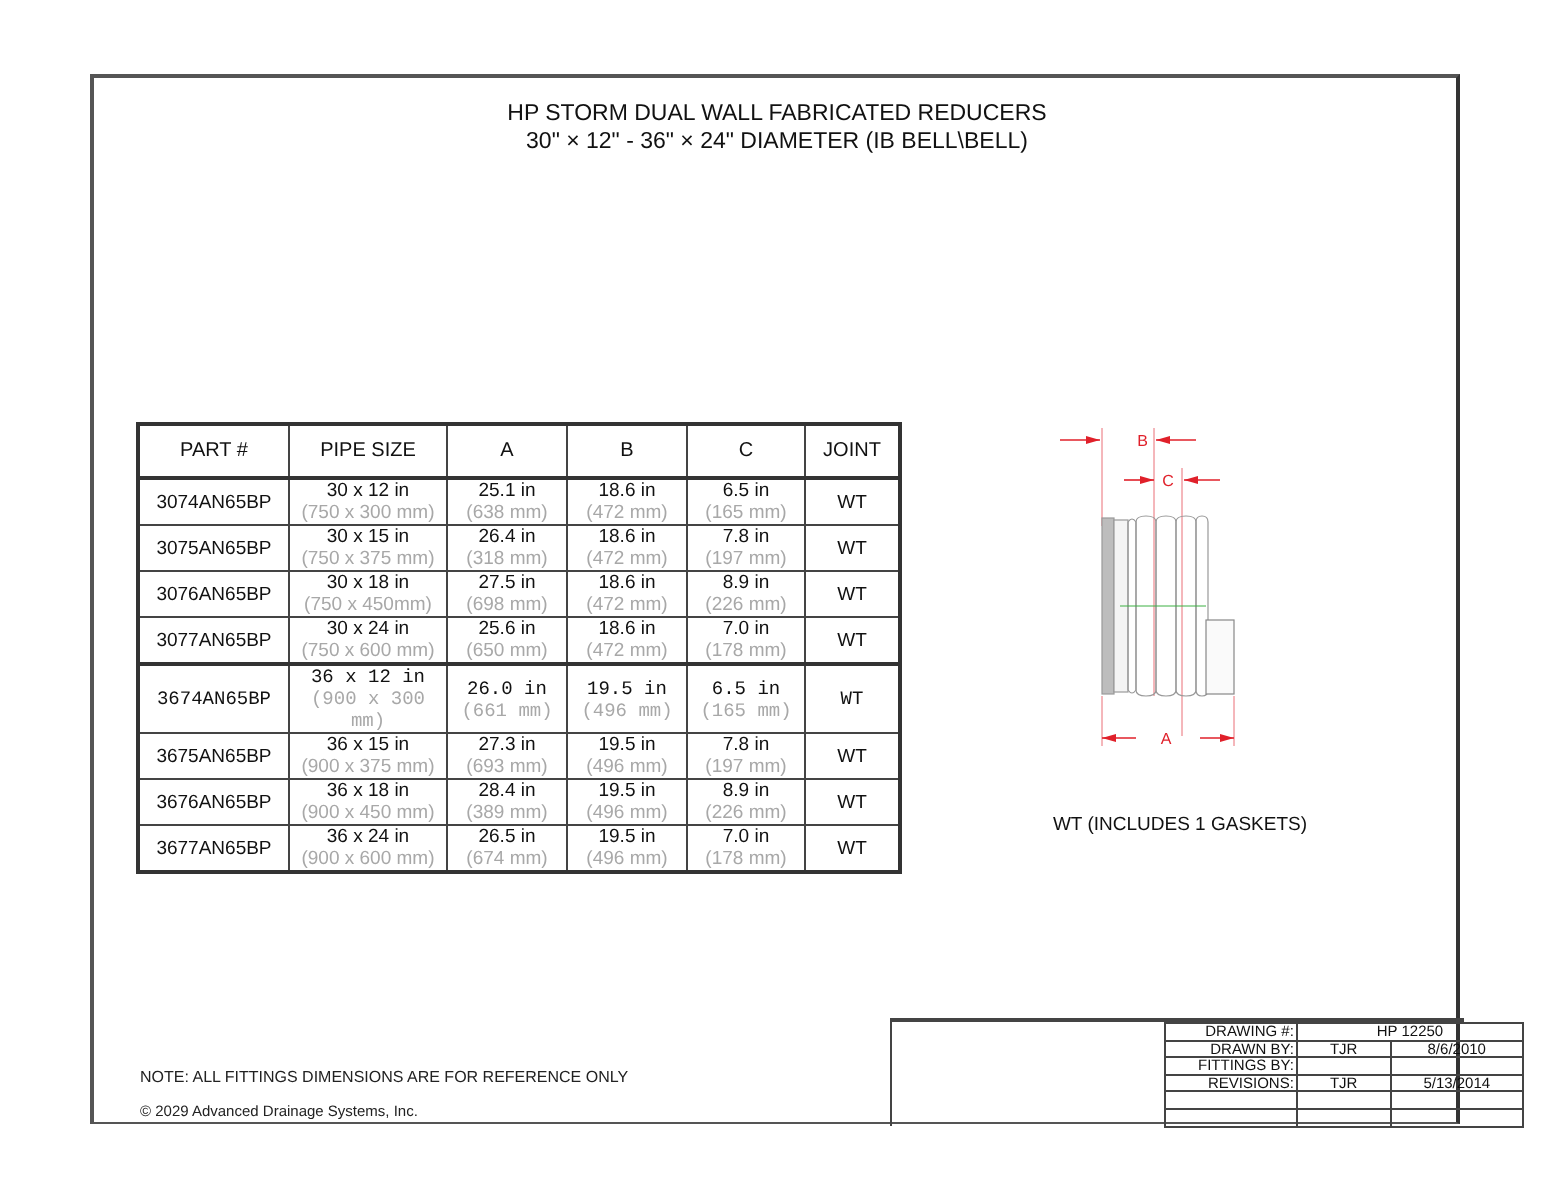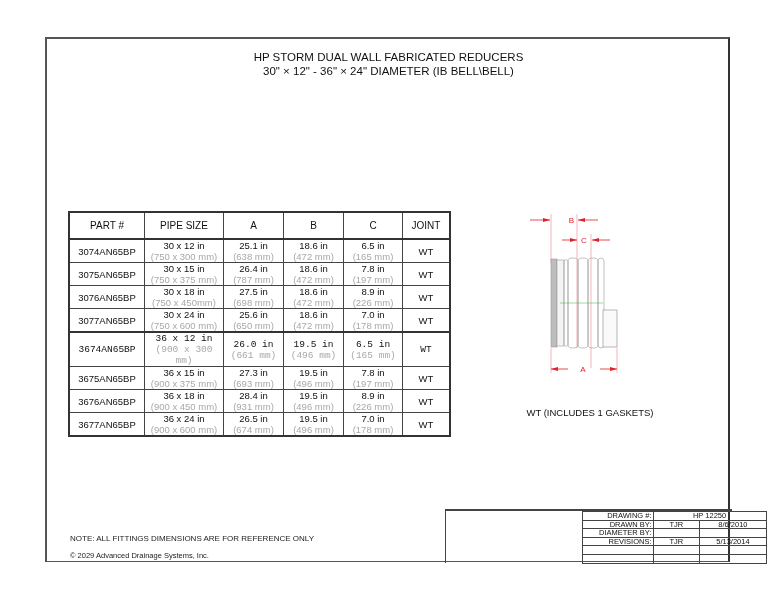--- a/index.html
+++ b/index.html
@@ -88,21 +88,21 @@
         <td>WT</td>
       </tr>
       <tr>
         <td>3075AN65BP</td>
         <td>
           <span class="in">30 x 15 in</span>
           <span class="mm">(750 x 375 mm)</span>
         </td>
         <td>
           <span class="in">26.4 in</span>
-          <span class="mm">(787 mm)</span>
+          <span class="mm">(318 mm)</span>
         </td>
         <td>
           <span class="in">18.6 in</span>
           <span class="mm">(472 mm)</span>
         </td>
         <td>
           <span class="in">7.8 in</span>
           <span class="mm">(197 mm)</span>
         </td>
         <td>WT</td>
@@ -188,21 +188,21 @@
         <td>WT</td>
       </tr>
       <tr>
         <td>3676AN65BP</td>
         <td>
           <span class="in">36 x 18 in</span>
           <span class="mm">(900 x 450 mm)</span>
         </td>
         <td>
           <span class="in">28.4 in</span>
-          <span class="mm">(931 mm)</span>
+          <span class="mm">(389 mm)</span>
         </td>
         <td>
           <span class="in">19.5 in</span>
           <span class="mm">(496 mm)</span>
         </td>
         <td>
           <span class="in">8.9 in</span>
           <span class="mm">(226 mm)</span>
         </td>
         <td>WT</td>
@@ -283,21 +283,21 @@
         <tr>
       <td class="lbl">DRAWING #:</td>
       <td class="span" colspan="2">HP 12250</td>
     </tr>
     <tr>
       <td class="lbl">DRAWN BY:</td>
       <td class="v1">TJR</td>
       <td class="v2">8/6/2010</td>
     </tr>
     <tr>
-      <td class="lbl">DIAMETER BY:</td>
+      <td class="lbl">FITTINGS BY:</td>
       <td class="v1"></td>
       <td class="v2"></td>
     </tr>
     <tr>
       <td class="lbl">REVISIONS:</td>
       <td class="v1">TJR</td>
       <td class="v2">5/13/2014</td>
     </tr>
     <tr>
       <td class="lbl"></td>

